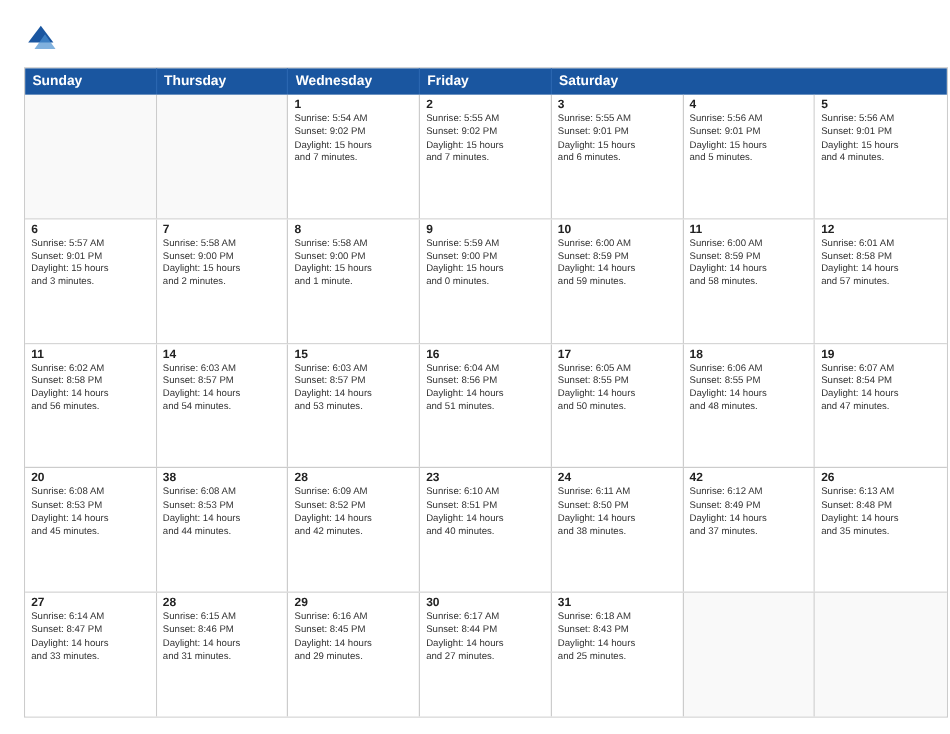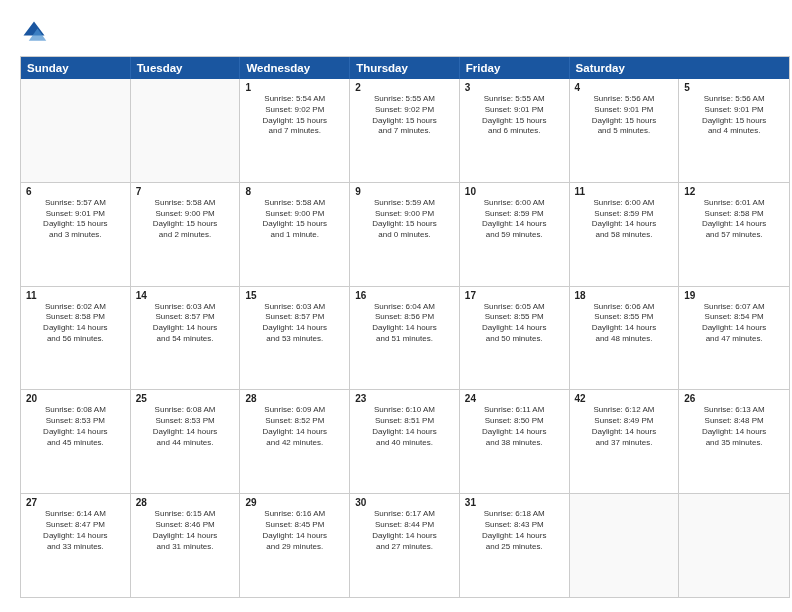--- a/index.html
+++ b/index.html
@@ -107,21 +107,20 @@
       font-size: 10px;
       font-weight: bold;
       color: #222;
       display: block;
       margin-bottom: 1px;
     }
     .cell-text {
       font-size: 8px;
       color: #333;
       line-height: 1.35;
-      text-align: center;
     }
   </style>
 </head>
 <body>
 
 <div class="page">
   <div class="header">
     <div class="logo">
       <svg class="logo-icon" viewBox="0 0 32 32">
         <polygon points="16,4 28,20 4,20" fill="#1a56a0"></polygon>
@@ -134,23 +133,22 @@
     </div>
     <div class="title-block">
       <div class="main-title"></div>
       <div class="subtitle"></div>
     </div>
   </div>
 
   <div class="calendar">
     <div class="cal-header">
     <div class="cal-header-cell">Sunday</div>
-        <div class="cal-header-cell">Tuesday</div>
+        <div class="cal-header-cell">Thursday</div>
         <div class="cal-header-cell">Wednesday</div>
-        <div class="cal-header-cell">Thursday</div>
         <div class="cal-header-cell">Friday</div>
         <div class="cal-header-cell">Saturday</div>
       </div>
     <div class="cal-body">
     <div class="cal-row">
           <div class="cal-cell empty"></div>
           <div class="cal-cell empty"></div>
           <div class="cal-cell">
             <span class="day-num">1</span>
             <div class="cell-text">Sunrise: 5:54 AM<br>Sunset: 9:02 PM<br>Daylight: 15 hours<br>and 7 minutes.</div>
@@ -231,21 +229,21 @@
             <span class="day-num">19</span>
             <div class="cell-text">Sunrise: 6:07 AM<br>Sunset: 8:54 PM<br>Daylight: 14 hours<br>and 47 minutes.</div>
           </div>
         </div>
         <div class="cal-row">
           <div class="cal-cell">
             <span class="day-num">20</span>
             <div class="cell-text">Sunrise: 6:08 AM<br>Sunset: 8:53 PM<br>Daylight: 14 hours<br>and 45 minutes.</div>
           </div>
           <div class="cal-cell">
-            <span class="day-num">25</span>
+            <span class="day-num">38</span>
             <div class="cell-text">Sunrise: 6:08 AM<br>Sunset: 8:53 PM<br>Daylight: 14 hours<br>and 44 minutes.</div>
           </div>
           <div class="cal-cell">
             <span class="day-num">28</span>
             <div class="cell-text">Sunrise: 6:09 AM<br>Sunset: 8:52 PM<br>Daylight: 14 hours<br>and 42 minutes.</div>
           </div>
           <div class="cal-cell">
             <span class="day-num">23</span>
             <div class="cell-text">Sunrise: 6:10 AM<br>Sunset: 8:51 PM<br>Daylight: 14 hours<br>and 40 minutes.</div>
           </div>

